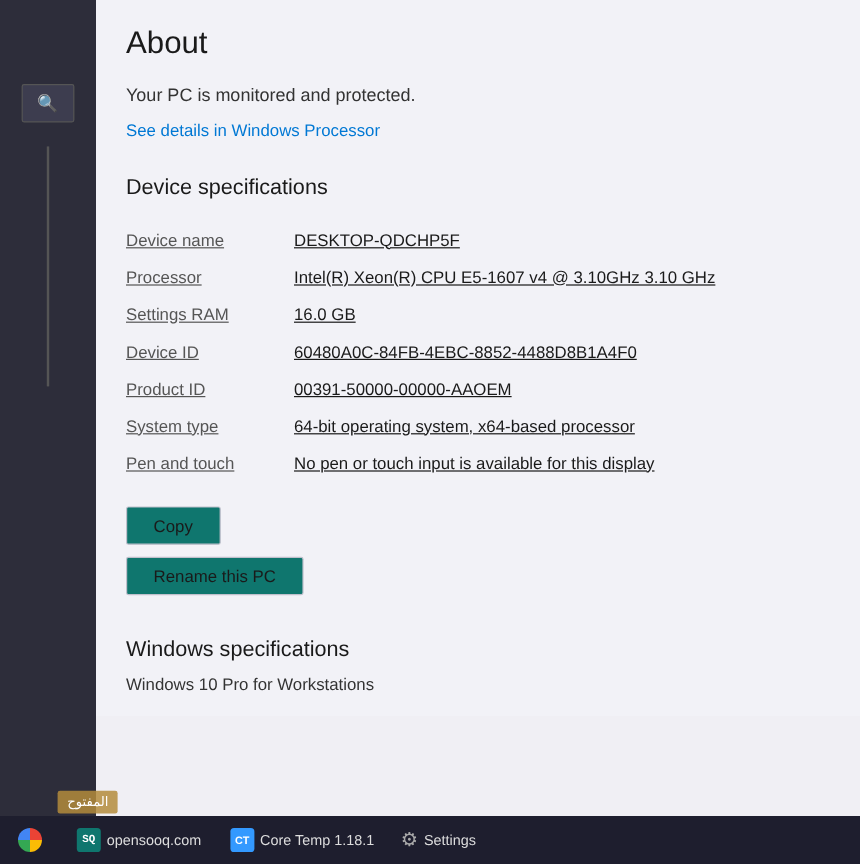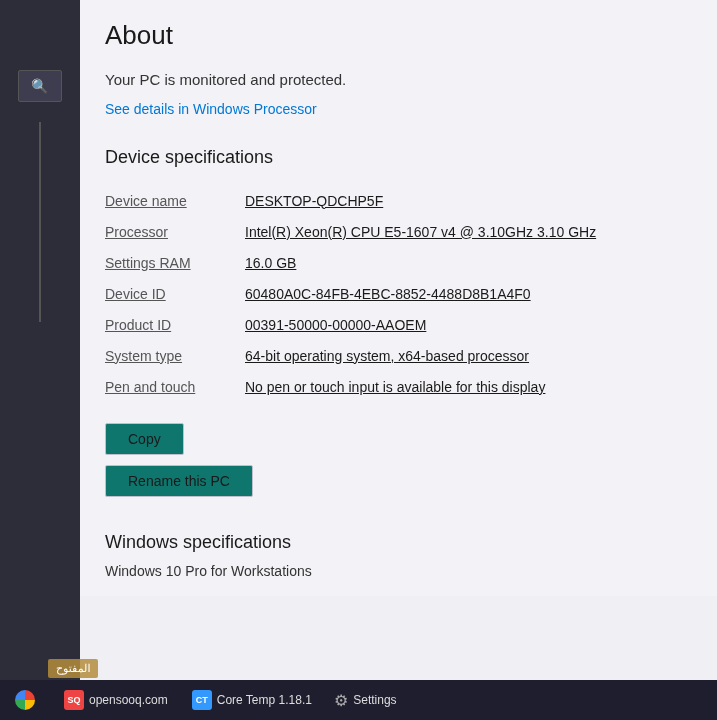--- a/index.html
+++ b/index.html
@@ -278,21 +278,21 @@
 
   <h2 class="windows-section-title">Windows specifications</h2>
   <div class="windows-spec-row">Windows 10 Pro for Workstations</div>
 </div>
 
 <div class="taskbar">
   <div class="taskbar-item">
     <div class="taskbar-icon chrome-icon"></div>
   </div>
   <div class="taskbar-item">
-    <div class="taskbar-icon" style="background:#ef4444; color:white; font-size:9px; font-weight:bold; border-radius:3px;">SQ</div>
+    <div class="taskbar-icon" style="background:#0f766e; color:white; font-size:9px; font-weight:bold; border-radius:3px;font-family:Liberation Mono, monospace;">SQ</div>
     <span class="taskbar-label">opensooq.com</span>
   </div>
   <div class="taskbar-item">
     <div class="taskbar-icon" style="background:#3399ff; color:white; font-size:9px; font-weight:bold; border-radius:3px;">CT</div>
     <span class="taskbar-label">Core Temp 1.18.1</span>
   </div>
   <div class="taskbar-gear taskbar-item">
     <span class="gear-icon-glyph">⚙</span>
     <span class="taskbar-label">Settings</span>
   </div>

